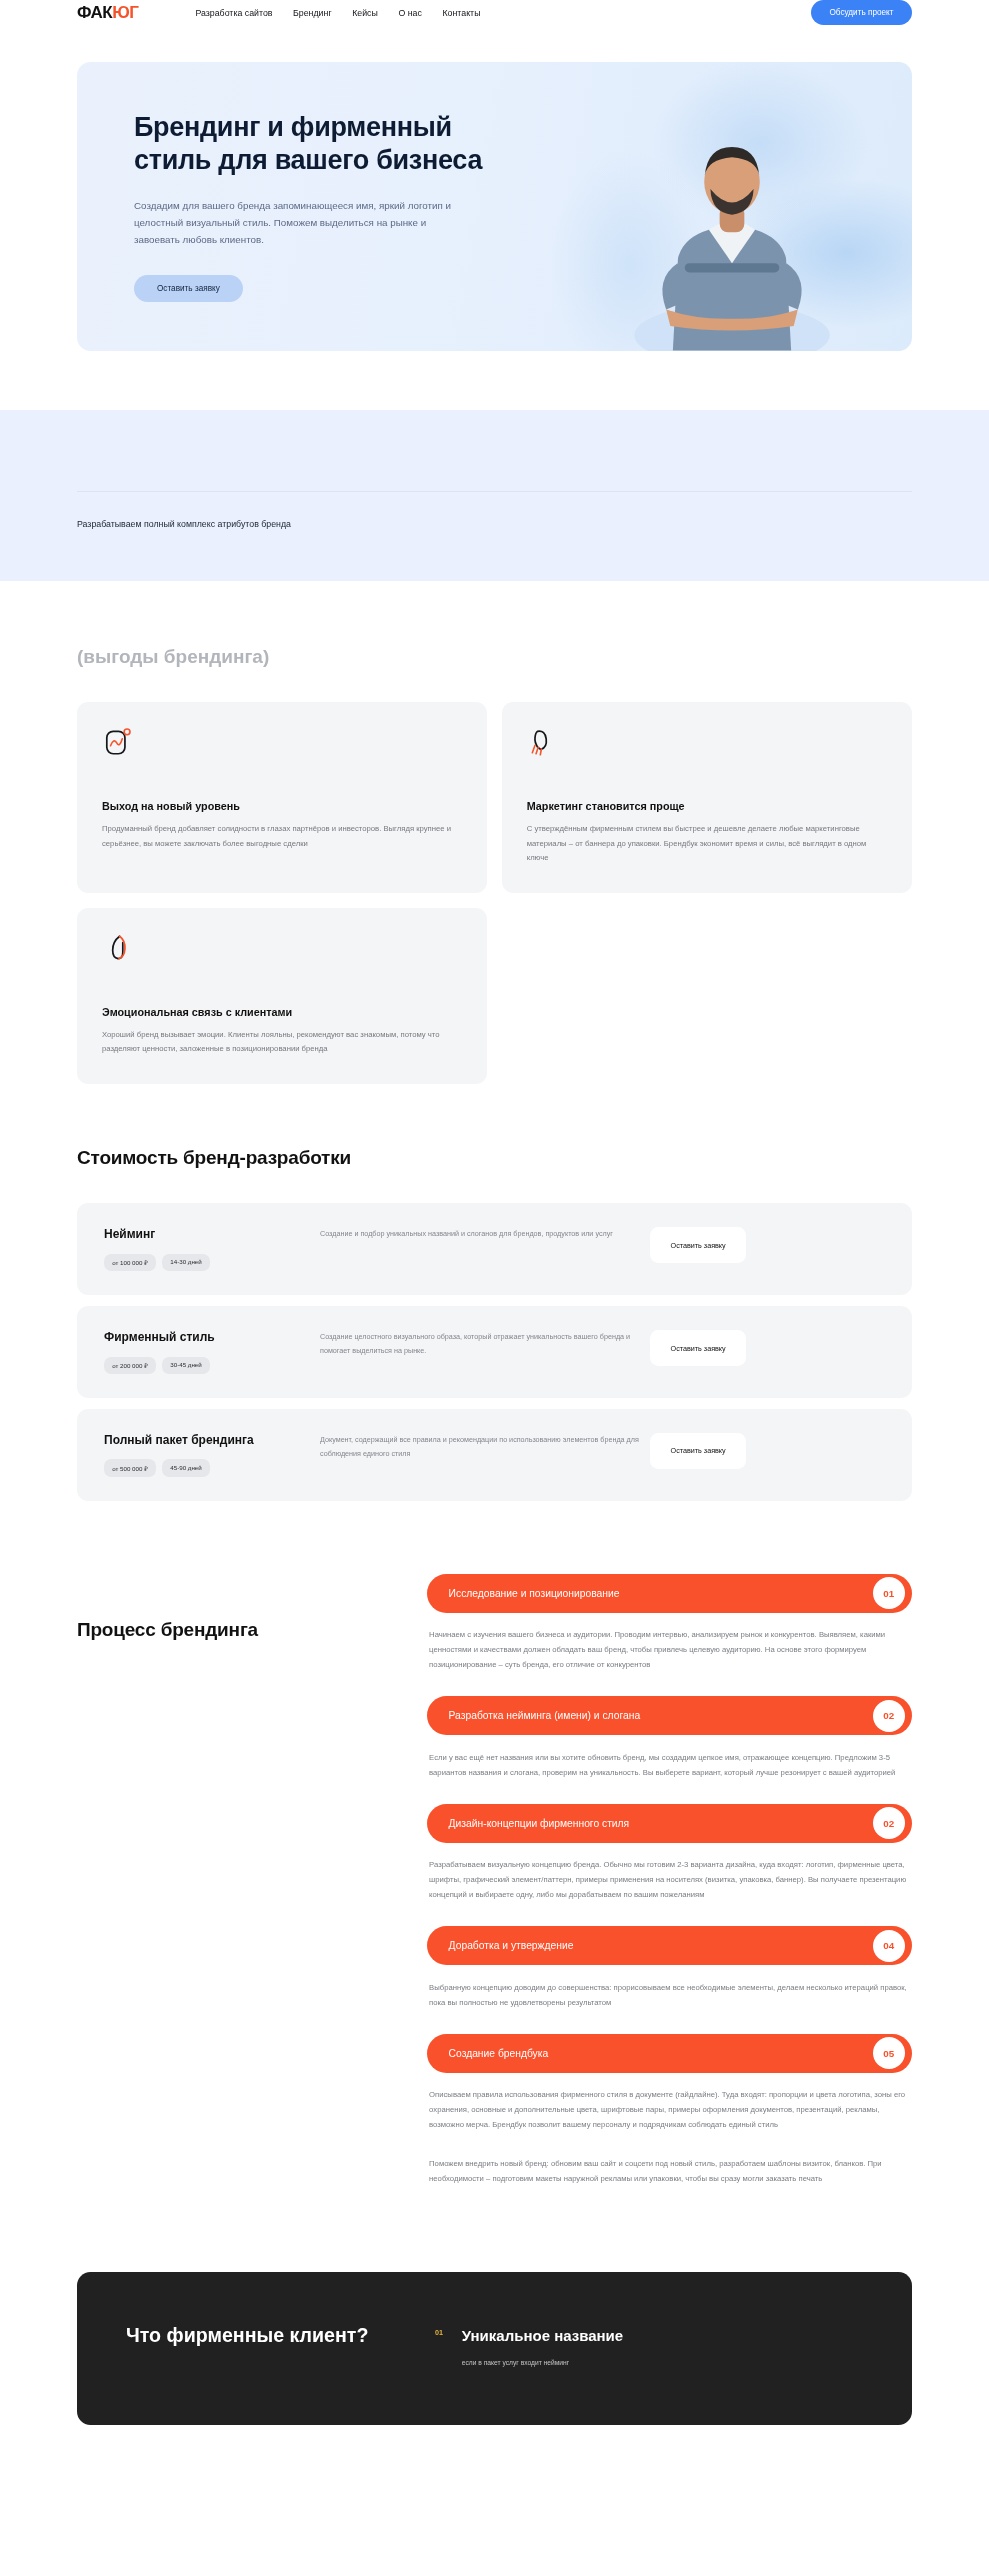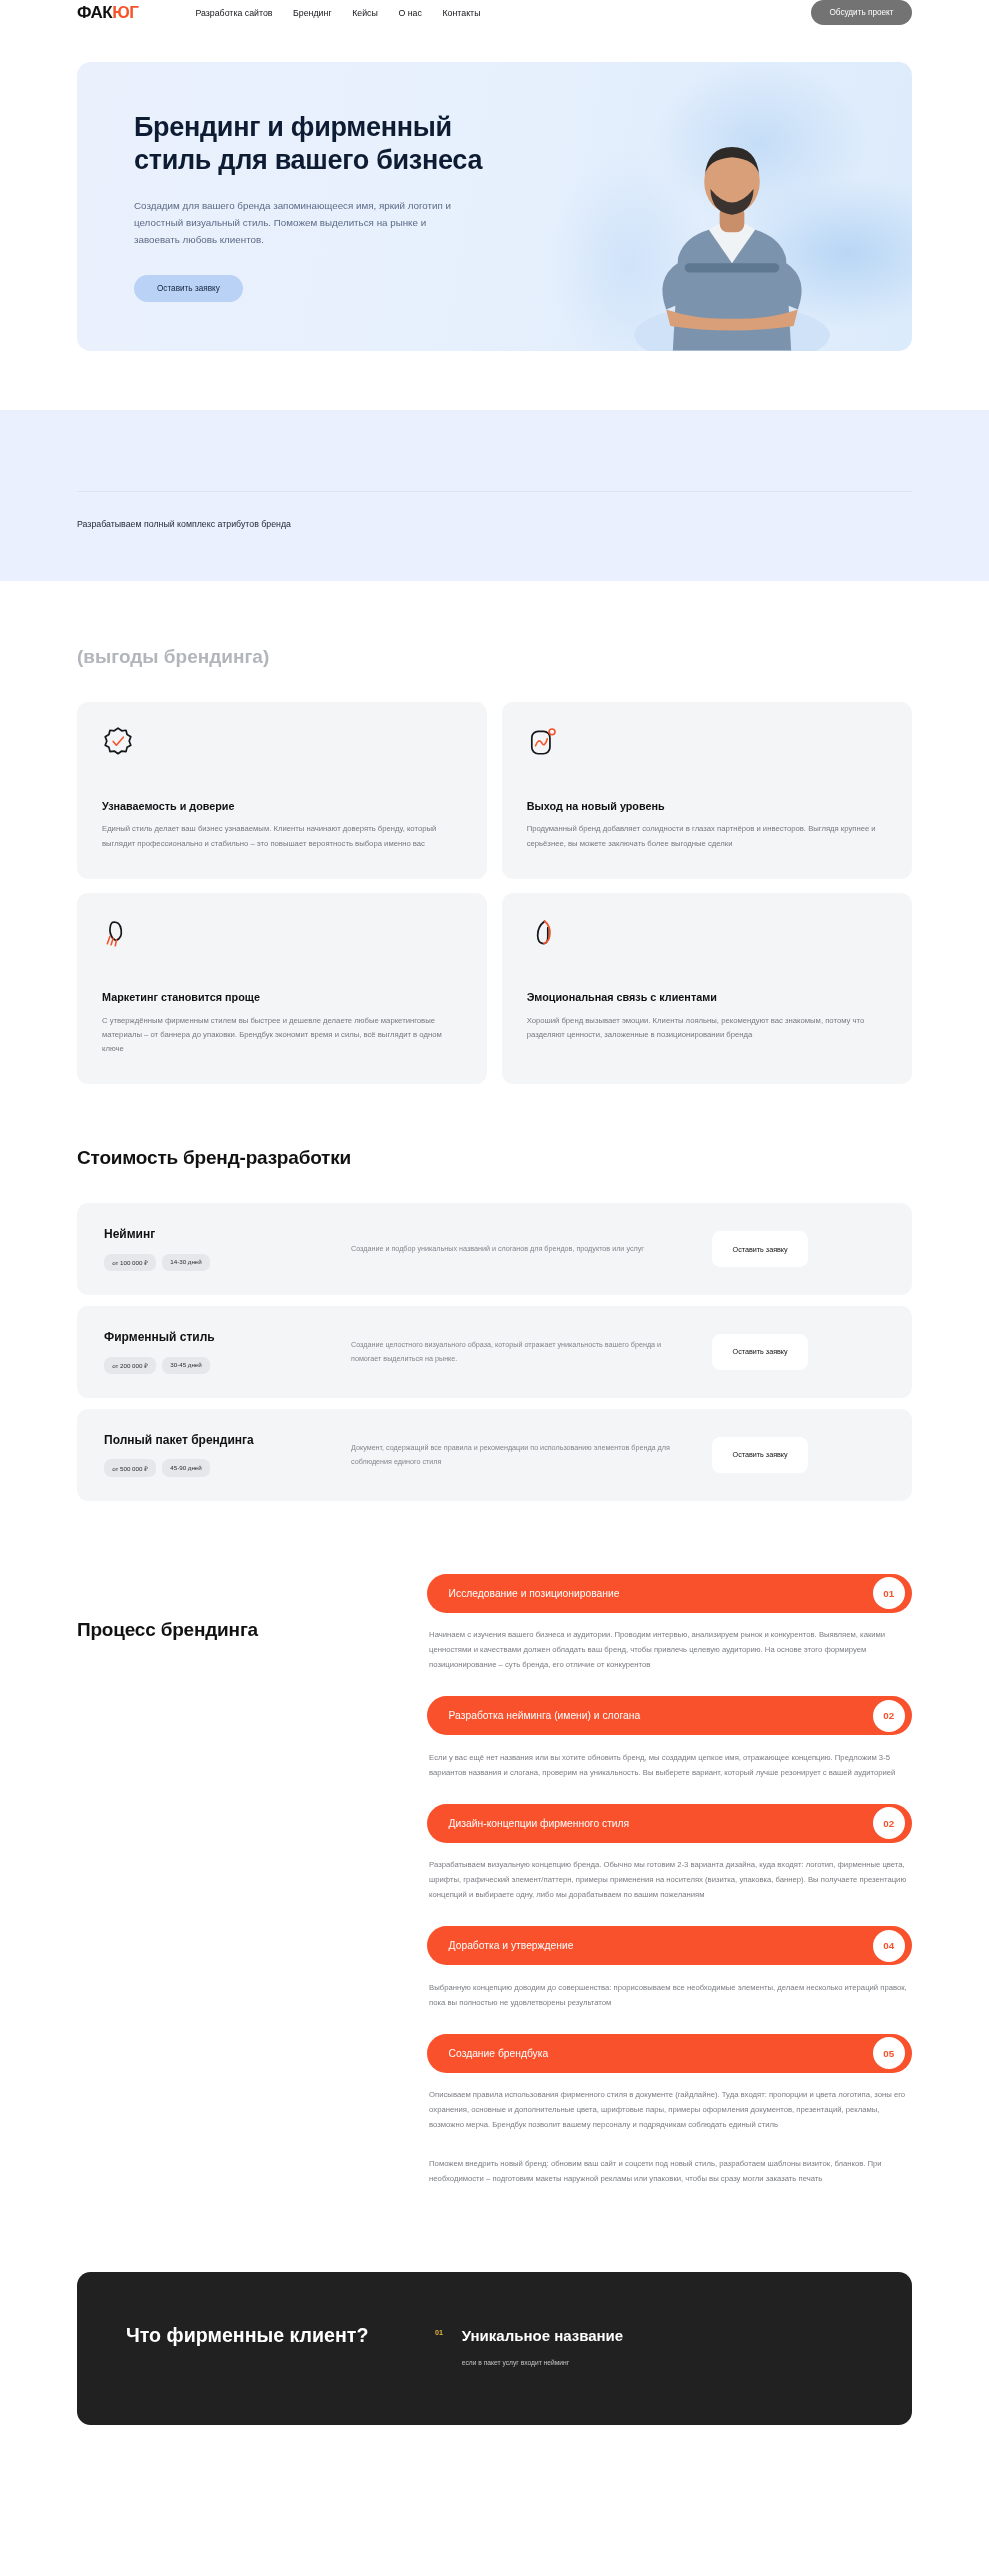--- a/index.html
+++ b/index.html
@@ -28,21 +28,21 @@
     font-size: 17px; font-weight: 700; letter-spacing: -0.5px;
     color: #111; margin-right: 57px; white-space: nowrap;
   }
   .logo .accent { color: #f5542b; }
   .nav { display: flex; align-items: center; gap: 20.6px; }
   .nav a {
     font-size: 8.8px; color: #15161a; text-decoration: none; white-space: nowrap;
   }
   .cta-top {
     margin-left: auto;
-    background: #737373;
+    background: #3b82f6;
     color: #fff;
     border: none;
     border-radius: 13.4px;
     padding: 8.2px 18.5px;
     font-size: 8.2px;
     font-family: inherit;
     cursor: pointer;
     white-space: nowrap;
   }
 
@@ -112,21 +112,21 @@
     min-height: 155px;
   }
   .benefit-card .ico { height: 32px; margin-bottom: 40px; }
   .benefit-card h3 { font-size: 10.8px; font-weight: 600; color: #111; margin-bottom: 10.3px; }
   .benefit-card p { font-size: 7.7px; line-height: 1.85; color: #77797f; }
 
   
   .price-list { margin-top: 34px; display: flex; flex-direction: column; gap: 11.3px; }
   .price-row {
     background: #f4f5f7; border-radius: 11.3px;
-    display: flex; align-items: center; padding: 24px 27px; gap: 31px;
+    display: flex; align-items: flex-start; padding: 24px 27px; gap: 0;
   }
   .price-left { width: 216px; flex: none; }
   .price-left h3 { font-size: 12px; font-weight: 600; color: #111; }
   .chips { display: flex; gap: 6.2px; margin-top: 12.4px; }
   .chip {
     background: #e6e7ea; border-radius: 7.2px; padding: 4.1px 8.2px;
     font-size: 6.2px; color: #2a2c31; white-space: nowrap;
   }
   .price-desc { flex: 1; font-size: 7.2px; line-height: 1.9; color: #84868c; max-width: 330px; }
   .price-btn {
@@ -213,28 +213,20 @@
   <div class="wrap">
     <hr>
     <div class="note">Разрабатываем полный комплекс атрибутов бренда</div>
   </div>
 </section>
 
 <section class="section wrap">
   <div class="sec-sub">(выгоды брендинга)</div>
 
   <div class="benefit-grid">
-    <div class="benefit-card">
-      <svg class="ico" viewBox="0 0 60 60">
-        <path d="M30 4 L37 9 L45 8 L47 16 L54 20 L51 28 L54 36 L47 40 L45 48 L37 47 L30 52 L23 47 L15 48 L13 40 L6 36 L9 28 L6 20 L13 16 L15 8 L23 9 Z" fill="none" stroke="#15161a" stroke-width="3.2" stroke-linejoin="round"></path>
-        <path d="M21 29 L27 36 L40 21" fill="none" stroke="#f5542b" stroke-width="3" stroke-linecap="round" stroke-linejoin="round"></path>
-      </svg>
-      <h3>Узнаваемость и доверие</h3>
-      <p>Единый стиль делает ваш бизнес узнаваемым. Клиенты начинают доверять бренду, который выглядит профессионально и стабильно – это повышает вероятность выбора именно вас</p>
-    </div>
 
     <div class="benefit-card">
       <svg class="ico" viewBox="0 0 60 60">
         <rect x="9" y="10" width="34" height="42" rx="12" fill="none" stroke="#15161a" stroke-width="3.2"></rect>
         <path d="M16 37 Q22 22 28 32 Q33 41 38 24" fill="none" stroke="#f5542b" stroke-width="3" stroke-linecap="round"></path>
         <circle cx="47" cy="11" r="5.5" fill="none" stroke="#f5542b" stroke-width="3"></circle>
       </svg>
       <h3>Выход на новый уровень</h3>
       <p>Продуманный бренд добавляет солидности в глазах партнёров и инвесторов. Выглядя крупнее и серьёзнее, вы можете заключать более выгодные сделки</p>
     </div>

